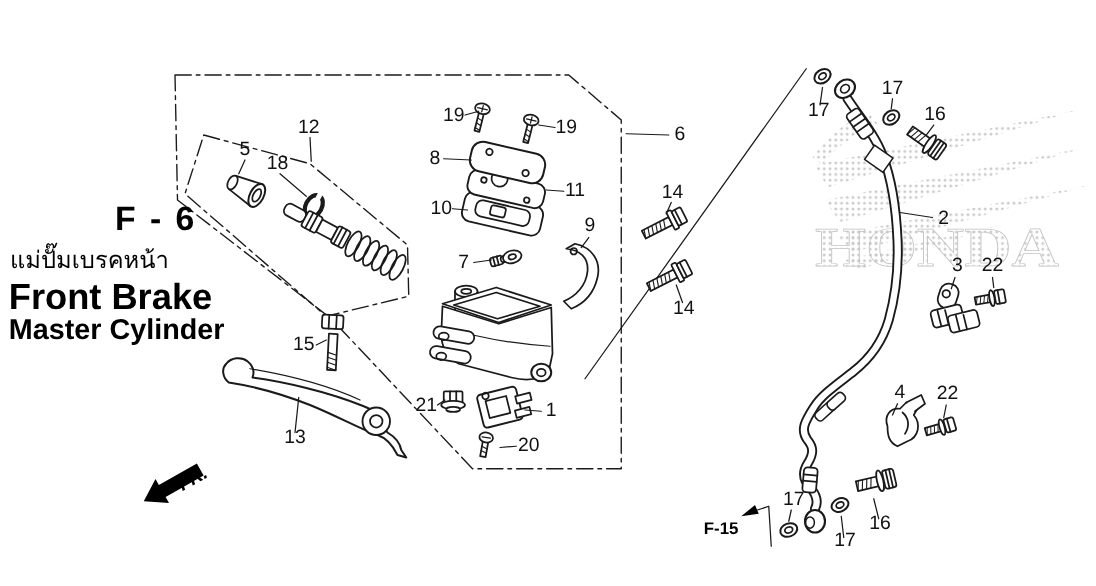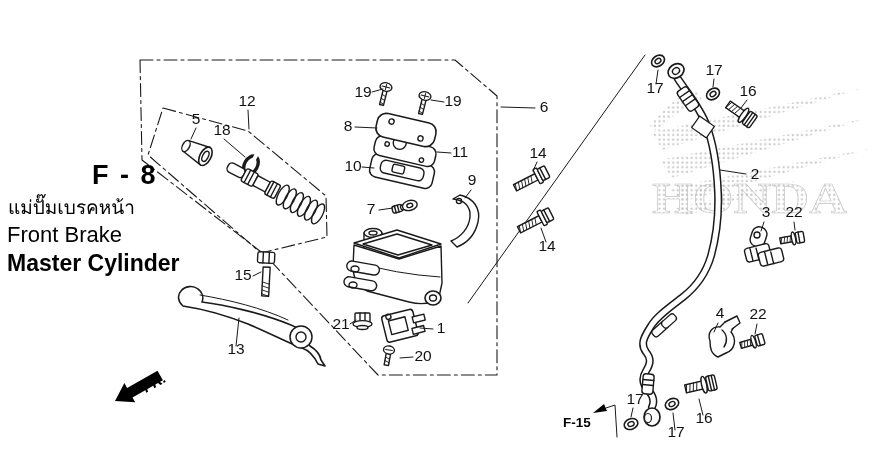--- a/index.html
+++ b/index.html
@@ -2,34 +2,34 @@
 <html><head>
 <meta charset="utf-8">
 <style>
   html,body{margin:0;padding:0;background:#fff;}
   .stage{position:relative;width:877px;height:469px;background:#fff;overflow:hidden;
          font-family:"Liberation Sans",sans-serif;}
   .stage svg{position:absolute;left:0;top:0;}
   .titleblock{position:absolute;left:0;top:0;color:#000;z-index:5;}
   .code{position:absolute;left:92px;top:160px;font-weight:bold;font-size:27px;letter-spacing:2px;white-space:nowrap;}
   .thai{position:absolute;left:8px;top:192px;font-family:"DejaVu Sans",sans-serif;font-size:19px;white-space:nowrap;text-align:right;}
-  .en1{position:absolute;left:7px;top:222px;font-weight:normal;font-size:22px;white-space:nowrap;}
+  .en1{position:absolute;left:7px;top:222px;font-weight:bold;font-size:29px;white-space:nowrap;}
   .en2{position:absolute;left:7px;top:250px;font-weight:bold;font-size:23px;white-space:nowrap;}
   text.callout{font-family:"Liberation Sans",sans-serif;font-size:15.5px;fill:#111;text-anchor:middle;}
   text.ref{font-family:"Liberation Sans",sans-serif;font-size:13.5px;font-weight:bold;fill:#000;}
   text.fr{font-family:"Liberation Sans",sans-serif;font-size:15px;font-weight:bold;font-style:italic;fill:#000;}
   text.wm{font-family:"Liberation Serif",serif;font-size:45px;font-weight:bold;}
 </style>
 </head>
 <body>
 
 <div class="stage">
 
   <div class="titleblock">
-    <div class="code">F - 8</div>
+    <div class="code">F - 6</div>
     <div class="thai">แม่ปั๊มเบรคหน้า</div>
     <div class="en1">Front Brake</div>
     <div class="en2">Master Cylinder</div>
   </div>
 
   <svg width="877" height="469" viewBox="0 0 877 469">
     <defs>
       <pattern id="halftone" width="4.6" height="4.6" patternUnits="userSpaceOnUse">
         <circle cx="1.6" cy="1.6" r="1.15" fill="#c9c9c9"></circle>
       </pattern>

